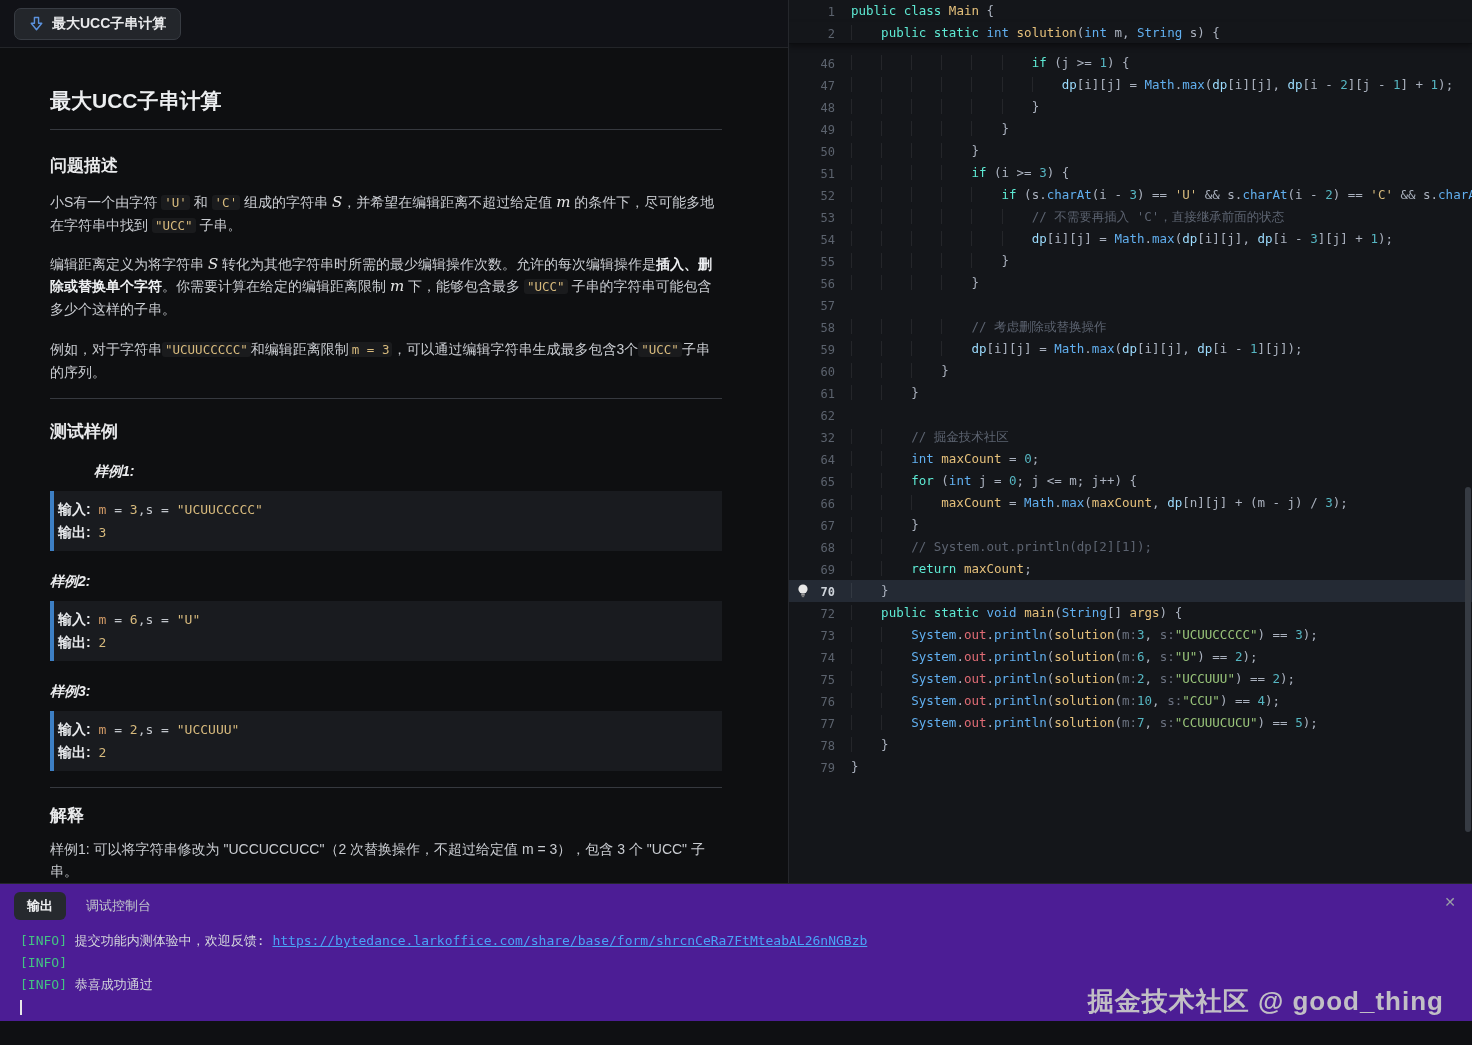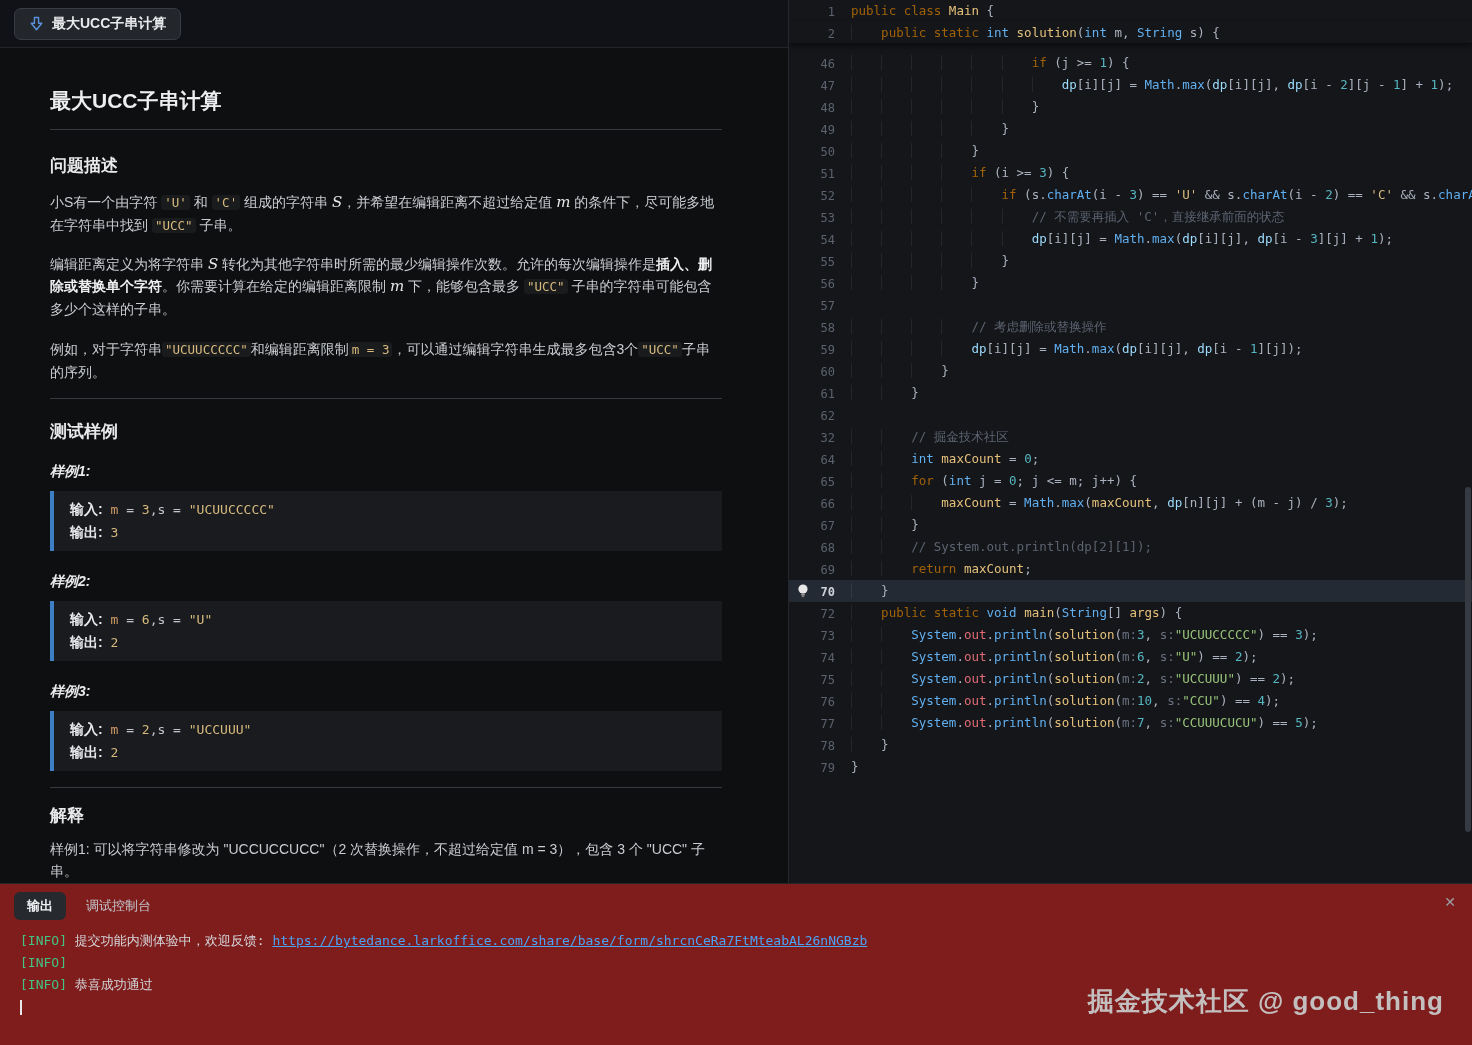--- a/index.html
+++ b/index.html
@@ -4,22 +4,22 @@
 <style>
   * { margin:0; padding:0; box-sizing:border-box; }
   html,body { width:1472px; height:1045px; overflow:hidden; background:#0f1013;
               font-family:"Liberation Sans","DejaVu Sans",sans-serif; }
 
   
   #left-panel  { position:absolute; left:0; top:0; width:789px; height:883px;
                  background:#0e0f11; border-right:1px solid #25272c; }
   #right-panel { position:absolute; left:789px; top:0; width:683px; height:883px;
                  background:#14161a; }
-  #console-panel { position:absolute; left:0; top:883px; width:1472px; height:162px;
-                 background:#7f1d1d; border-top:1px solid #25272c; }
+  #console-panel { position:absolute; left:0; top:883px; width:1472px; height:138px;
+                 background:#4c1d95; border-top:1px solid #25272c; }
 
   
   .panel-header { height:48px; display:flex; align-items:center;
                   border-bottom:1px solid #232529; padding:0 14px; }
   #left-panel .panel-header { background:#111217; }
   #right-panel .panel-header { background:#15171c; justify-content:space-between; }
   .tab-pill { display:flex; align-items:center; gap:8px; background:#23262b;
               border:1px solid #383c43; border-radius:7px; padding:6px 14px;
               color:#e9eaec; font-size:14px; font-weight:700; cursor:pointer; }
   .hdr-actions { display:flex; align-items:center; gap:24px; color:#b6bac1; font-size:13px; }
@@ -33,40 +33,40 @@
   .doc h2 { color:#e9eaec; font-size:17px; font-weight:700; line-height:24px; margin-top:24px; }
   .doc p  { font-size:14px; line-height:22px; margin-top:13px; }
   .rk-c { font-family:"DejaVu Sans Mono","Liberation Mono",monospace; font-size:12.5px;
           color:#d7ba7d; background:rgba(255,255,255,.05); padding:0 3px; border-radius:3px; }
   .rk-m { font-family:"DejaVu Serif","Liberation Serif",serif; font-style:italic;
           font-size:15px; color:#e8e8e8; }
   .rk-b { font-weight:700; color:#eef0f2; }
   .sample-label { font-size:14px; font-weight:700; font-style:italic; color:#e9eaec;
                   margin-top:20px; line-height:20px; }
   .ex-block { margin-top:10px; background:#191b1f; border-left:4px solid #3d7fc4;
-              padding:7px 16px; font-family:"DejaVu Sans Mono","Liberation Mono",monospace;
+              padding:7px 4px; font-family:"DejaVu Sans Mono","Liberation Mono",monospace;
               font-size:13px; line-height:22px; }
   .ex-pre { color:#e8eaed; font-weight:600; font-family:"Liberation Sans",sans-serif; font-size:14px; }
   .rk-ev { color:#d19a66; } .rk-ep { color:#c2c6cc; } .rk-et { color:#d7ba7d; }
 
   
   #editor { position:relative; height:835px; overflow:hidden;
             font-family:"DejaVu Sans Mono","Liberation Mono",monospace; }
   .code-row { display:flex; height:22px; line-height:22px; }
   .code-row.sep { border-bottom:1px solid #0c0d10; box-shadow:0 3px 5px rgba(0,0,0,.35); }
   .code-row.sliver { height:8px; overflow:hidden; }
   .code-row.hl { background:#242a34; }
   .gutter { width:62px; flex:none; text-align:right; padding-right:16px; position:relative; }
   .ln { color:#5c636e; font-size:12px; }
   .hl .ln { color:#ced3da; font-weight:700; }
   .bulb { position:absolute; left:8px; top:3px; }
   .code-text { flex:1; white-space:pre; overflow:hidden; font-size:12.5px; color:#abb2bf; }
   .tk-ind { white-space:pre;
     background:repeating-linear-gradient(to right, rgba(255,255,255,.07) 0, rgba(255,255,255,.07) 1px, transparent 1px, transparent 4ch); }
-  .tk-kw{color:#a16207} .tk-ty{color:#61afef} .tk-fn{color:#e5c07b} .tk-va{color:#abb2bf}
+  .tk-kw{color:#5eead4} .tk-ty{color:#61afef} .tk-fn{color:#e5c07b} .tk-va{color:#abb2bf}
   .tk-dp{color:#9cdcfe} .tk-st{color:#98c379} .tk-chr{color:#d7ba7d} .tk-nu{color:#56b6c2}
   .tk-cm{color:#5c6370} .tk-pr{color:#e06c75} .tk-hi{color:#6b7280}
   #scroll-thumb { position:absolute; right:1px; top:487px; width:6px; height:345px;
                   background:#363b43; border-radius:3px; }
 
   
   .console-tabs { display:flex; align-items:center; height:36px; padding:8px 14px 0; position:relative; }
   .console-tab-active { background:#26292e; border-radius:6px; padding:5px 13px;
                         color:#f0f1f3; font-size:13px; font-weight:700; cursor:pointer; }
   .console-tab { margin-left:20px; color:#c3c7cc; font-size:13px; cursor:pointer; }
@@ -99,21 +99,21 @@
   <div class="doc">
     <h1>最大UCC子串计算</h1>
     <hr>
     <h2>问题描述</h2>
     <p><span>小S有一个由字符 </span><span class="rk-c">'U'</span><span> 和 </span><span class="rk-c">'C'</span><span> 组成的字符串 </span><span class="rk-m">S</span><span>，并希望在编辑距离不超过给定值 </span><span class="rk-m">m</span><span> 的条件下，尽可能多地在字符串中找到 </span><span class="rk-c">"UCC"</span><span> 子串。</span></p>
     <p style="margin-top:16px;"><span>编辑距离定义为将字符串 </span><span class="rk-m">S</span><span> 转化为其他字符串时所需的最少编辑操作次数。允许的每次编辑操作是</span><span class="rk-b">插入、删除或替换单个字符</span><span>。你需要计算在给定的编辑距离限制 </span><span class="rk-m">m</span><span> 下，能够包含最多 </span><span class="rk-c">"UCC"</span><span> 子串的字符串可能包含多少个这样的子串。</span></p>
     <p style="margin-top:18px;"><span>例如，对于字符串</span><span class="rk-c">"UCUUCCCCC"</span><span>和编辑距离限制</span><span class="rk-c">m = 3</span><span>，可以通过编辑字符串生成最多包含3个</span><span class="rk-c">"UCC"</span><span>子串的序列。</span></p>
     <hr style="margin-top:15px;">
     <h2 style="margin-top:21px;">测试样例</h2>
 
-    <div class="sample-label" style="margin-top:17px;">样例1:</div>
+    <div class="sample-label" style="margin-top:17px;margin-left:44px;">样例1:</div>
     <div class="ex-block">
       <div><span class="ex-pre">输入:</span> <span><span class="rk-ev">m</span><span class="rk-ep"> = </span><span class="rk-et">3</span><span class="rk-ep">,s = </span><span class="rk-et">"UCUUCCCCC"</span></span></div>
       <div><span class="ex-pre">输出:</span> <span class="rk-et">3</span></div>
     </div>
 
     <div class="sample-label">样例2:</div>
     <div class="ex-block">
       <div><span class="ex-pre">输入:</span> <span><span class="rk-ev">m</span><span class="rk-ep"> = </span><span class="rk-et">6</span><span class="rk-ep">,s = </span><span class="rk-et">"U"</span></span></div>
       <div><span class="ex-pre">输出:</span> <span class="rk-et">2</span></div>
     </div>

